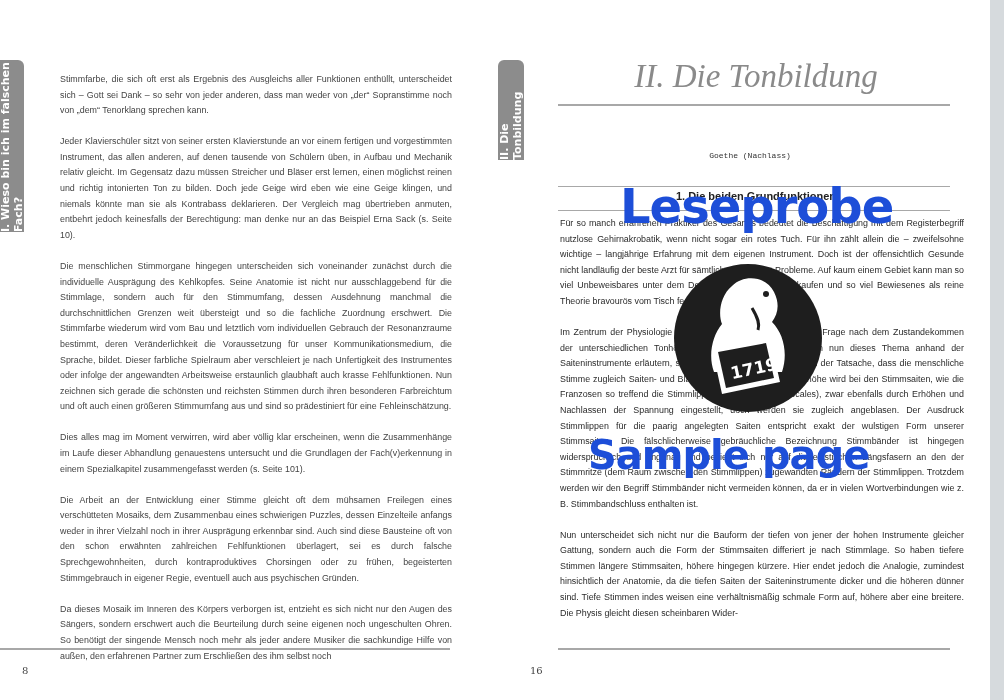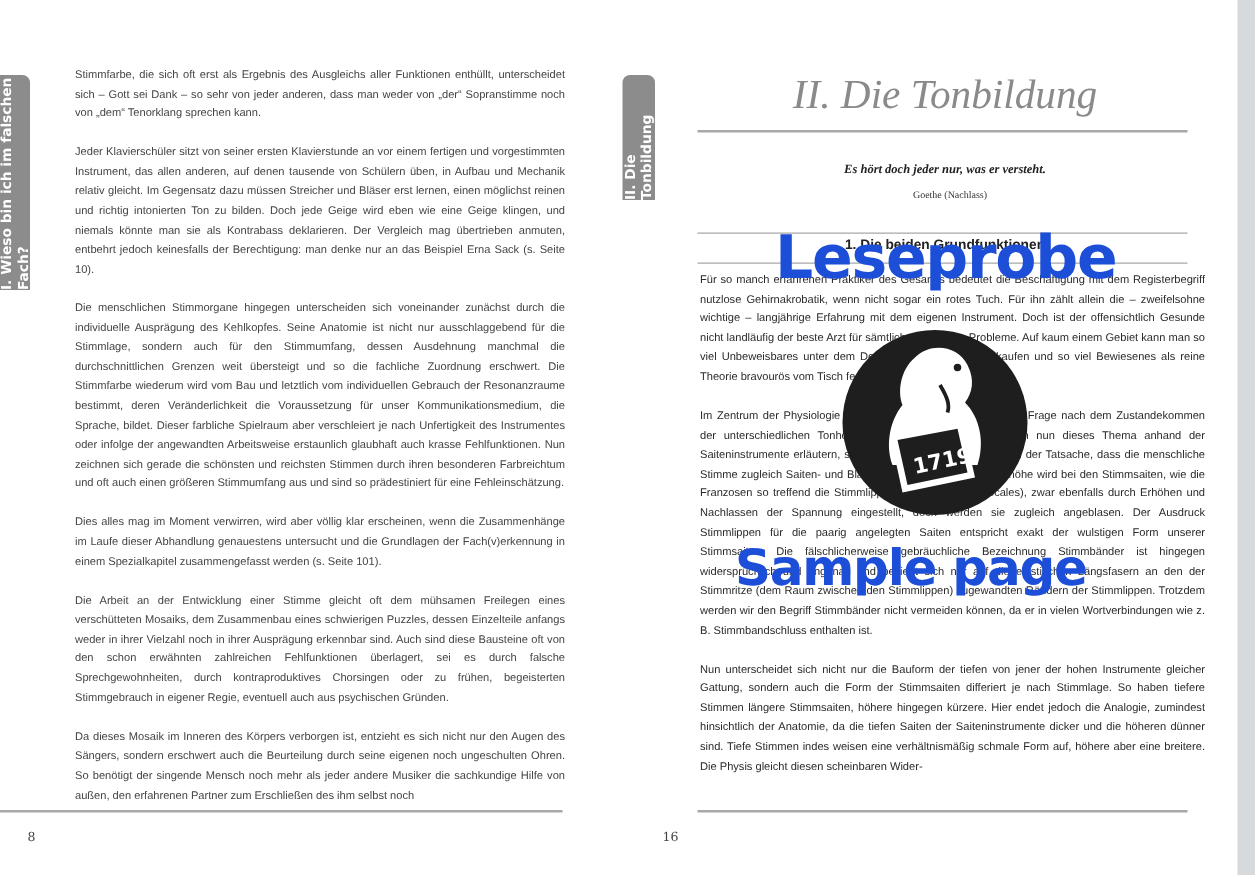--- a/index.html
+++ b/index.html
@@ -17,21 +17,21 @@
   .tab {
     position:absolute; background:#8c8c8c; color:#fff; font-weight:bold;
     font-size:11px; border-top-right-radius:6px;
     writing-mode:vertical-rl; transform:rotate(180deg);
     display:flex; align-items:center; justify-content:center;
     font-family:"DejaVu Sans", sans-serif;
   }
   .tab-left { left:0; top:60px; width:24px; height:172px; border-radius:0 0 0 6px; }
   .tab-right { left:8px; top:60px; width:26px; height:100px; border-radius:0 0 6px 6px; }
 
-  .body-left { position:absolute; left:60px; top:52px; width:392px; }
+  .body-left { position:absolute; left:60px; top:72px; width:392px; }
   .body-right { position:absolute; left:70px; top:216px; width:404px; }
   p {
     margin:0 0 15.5px 0; font-size:8.9px; line-height:15.6px; text-align:justify;
     color:#444;
   }
   .body-right p { color:#2a2a2a; }
 
   .rule { position:absolute; height:2px; background:#a8a8a8; }
   .footer-rule-left { left:0; top:648px; width:450px; }
   .footer-rule-right { left:68px; top:648px; width:392px; }
@@ -42,22 +42,22 @@
   .chapter-title {
     position:absolute; left:70px; top:58px; width:392px; text-align:center;
     font-family:"Liberation Serif", serif; font-style:italic; font-size:33px; color:#8a8a8a;
   }
   .title-rule { left:68px; top:104px; width:392px; }
   .epigraph {
     position:absolute; left:70px; top:130px; width:392px; text-align:center;
     font-family:"Liberation Serif", serif; font-style:italic; font-weight:bold; font-size:10px; color:#222;
   }
   .epigraph-src {
-    position:absolute; left:74px; top:151px; width:392px; text-align:center;
-    font-family:Liberation Serif, serif; font-size:8px; color:#333;
+    position:absolute; left:64px; top:151px; width:392px; text-align:center;
+    font-family:Liberation Mono, monospace; font-size:8px; color:#333;
   }
   .sec-rule-1 { left:68px; top:186px; width:392px; height:1px; }
   .sec-rule-2 { left:68px; top:210px; width:392px; height:1px; }
   .section-heading {
     position:absolute; left:70px; top:190px; width:392px; text-align:center;
     font-weight:bold; font-size:11px; color:#222;
   }
 
   .wm-text {
     position:absolute; font-family:"DejaVu Sans", sans-serif; font-weight:bold;
@@ -85,21 +85,20 @@
     <p>Da dieses Mosaik im Inneren des Körpers verborgen ist, entzieht es sich nicht nur den Augen des Sängers, sondern erschwert auch die Beurteilung durch seine eigenen noch ungeschulten Ohren. So benötigt der singende Mensch noch mehr als jeder andere Musiker die sachkundige Hilfe von außen, den erfahrenen Partner zum Erschließen des ihm selbst noch</p>
   </div>
   <div class="rule footer-rule-left"></div>
   <div class="pagenum pagenum-left">8</div>
 </div>
 
 <div class="page page-right">
   <div class="tab tab-right">II. Die Tonbildung</div>
   <div class="chapter-title">II.  Die Tonbildung</div>
   <div class="rule title-rule"></div>
-  <div class="epigraph">Es hört doch jeder nur, was er versteht.</div>
   <div class="epigraph-src">Goethe (Nachlass)</div>
   <div class="rule sec-rule-1"></div>
   <div class="section-heading">1.   Die beiden Grundfunktionen</div>
   <div class="rule sec-rule-2"></div>
   <div class="body-right">
     <p>Für so manch erfahrenen Praktiker des Gesangs bedeutet die Beschäftigung mit dem Registerbegriff nutzlose Gehirnakrobatik, wenn nicht sogar ein rotes Tuch. Für ihn zählt allein die – zweifelsohne wichtige – langjährige Erfahrung mit dem eigenen Instrument. Doch ist der offensichtlich Gesunde nicht landläufig der beste Arzt für sämtliche möglichen Probleme. Auf kaum einem Gebiet kann man so viel Unbeweisbares unter dem Deckmantel der Praxis verkaufen und so viel Bewiesenes als reine Theorie bravourös vom Tisch fegen.</p>
     <p>Im Zentrum der Physiologie des Kehlkopfes steht zweifellos die Frage nach dem Zustandekommen der unterschiedlichen Tonhöhen und Lautstärken. Wollte man nun dieses Thema anhand der Saiteninstrumente erläutern, so scheitert der Vergleich schon an der Tatsache, dass die menschliche Stimme zugleich Saiten- und Blasinstrument ist. Denn die Tonhöhe wird bei den Stimmsaiten, wie die Franzosen so treffend die Stimmlippen nennen (cordes vocales), zwar ebenfalls durch Erhöhen und Nachlassen der Spannung eingestellt, doch werden sie zugleich angeblasen. Der Ausdruck Stimmlippen für die paarig angelegten Saiten entspricht exakt der wulstigen Form unserer Stimmsaiten. Die fälschlicherweise gebräuchliche Bezeichnung Stimmbänder ist hingegen widersprüchlich und ungenau und bezieht sich nur auf die elastischen Längsfasern an den der Stimmritze (dem Raum zwischen den Stimmlippen) zugewandten Rändern der Stimmlippen. Trotzdem werden wir den Begriff Stimmbänder nicht vermeiden können, da er in vielen Wortverbindungen wie z. B. Stimmbandschluss enthalten ist.</p>
     <p>Nun unterscheidet sich nicht nur die Bauform der tiefen von jener der hohen Instrumente gleicher Gattung, sondern auch die Form der Stimmsaiten differiert je nach Stimmlage. So haben tiefere Stimmen längere Stimmsaiten, höhere hingegen kürzere. Hier endet jedoch die Analogie, zumindest hinsichtlich der Anatomie, da die tiefen Saiten der Saiteninstrumente dicker und die höheren dünner sind. Tiefe Stimmen indes weisen eine verhältnismäßig schmale Form auf, höhere aber eine breitere. Die Physis gleicht diesen scheinbaren Wider-</p>
   </div>
   <div class="rule footer-rule-right"></div>

